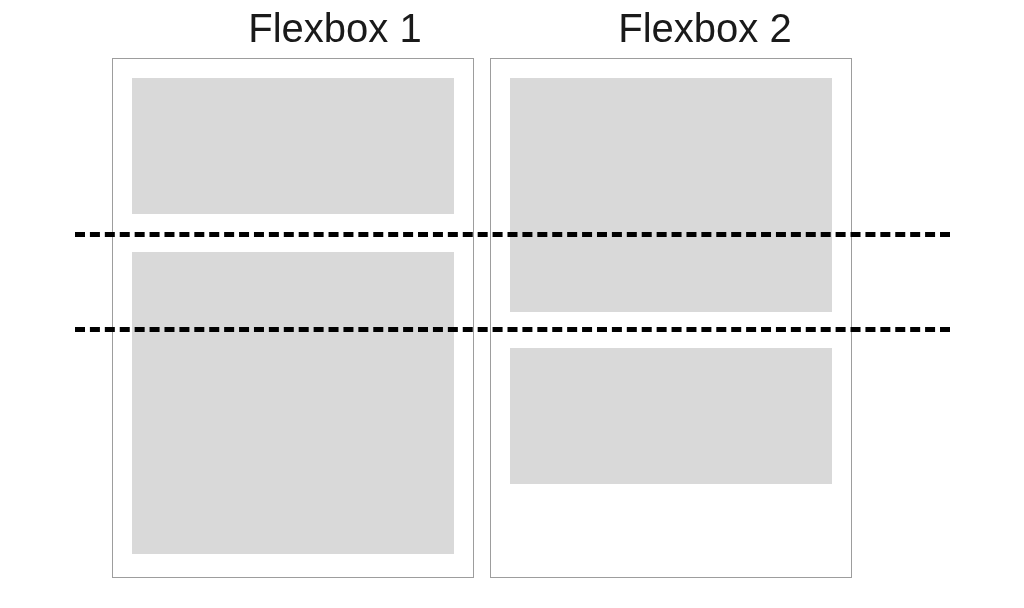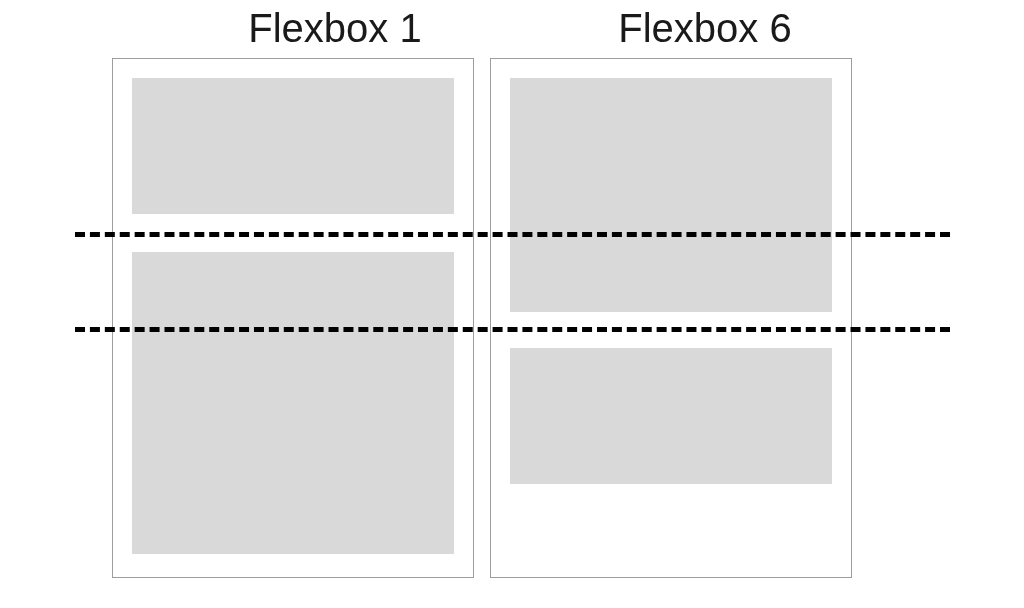--- a/index.html
+++ b/index.html
@@ -112,21 +112,21 @@
     .dashed-line-2 {
       top: 327px;
     }
   </style>
 </head>
 <body>
 
 <div class="diagram-wrapper">
 
   <div class="heading heading-1">Flexbox 1</div>
-  <div class="heading heading-2">Flexbox 6</div>
+  <div class="heading heading-2">Flexbox 2</div>
 
   <div class="container container-1"></div>
   <div class="container container-2"></div>
 
   <div class="item item-1a"></div>
   <div class="item item-1b"></div>
 
   <div class="item item-2a"></div>
   <div class="item item-2b"></div>
 

